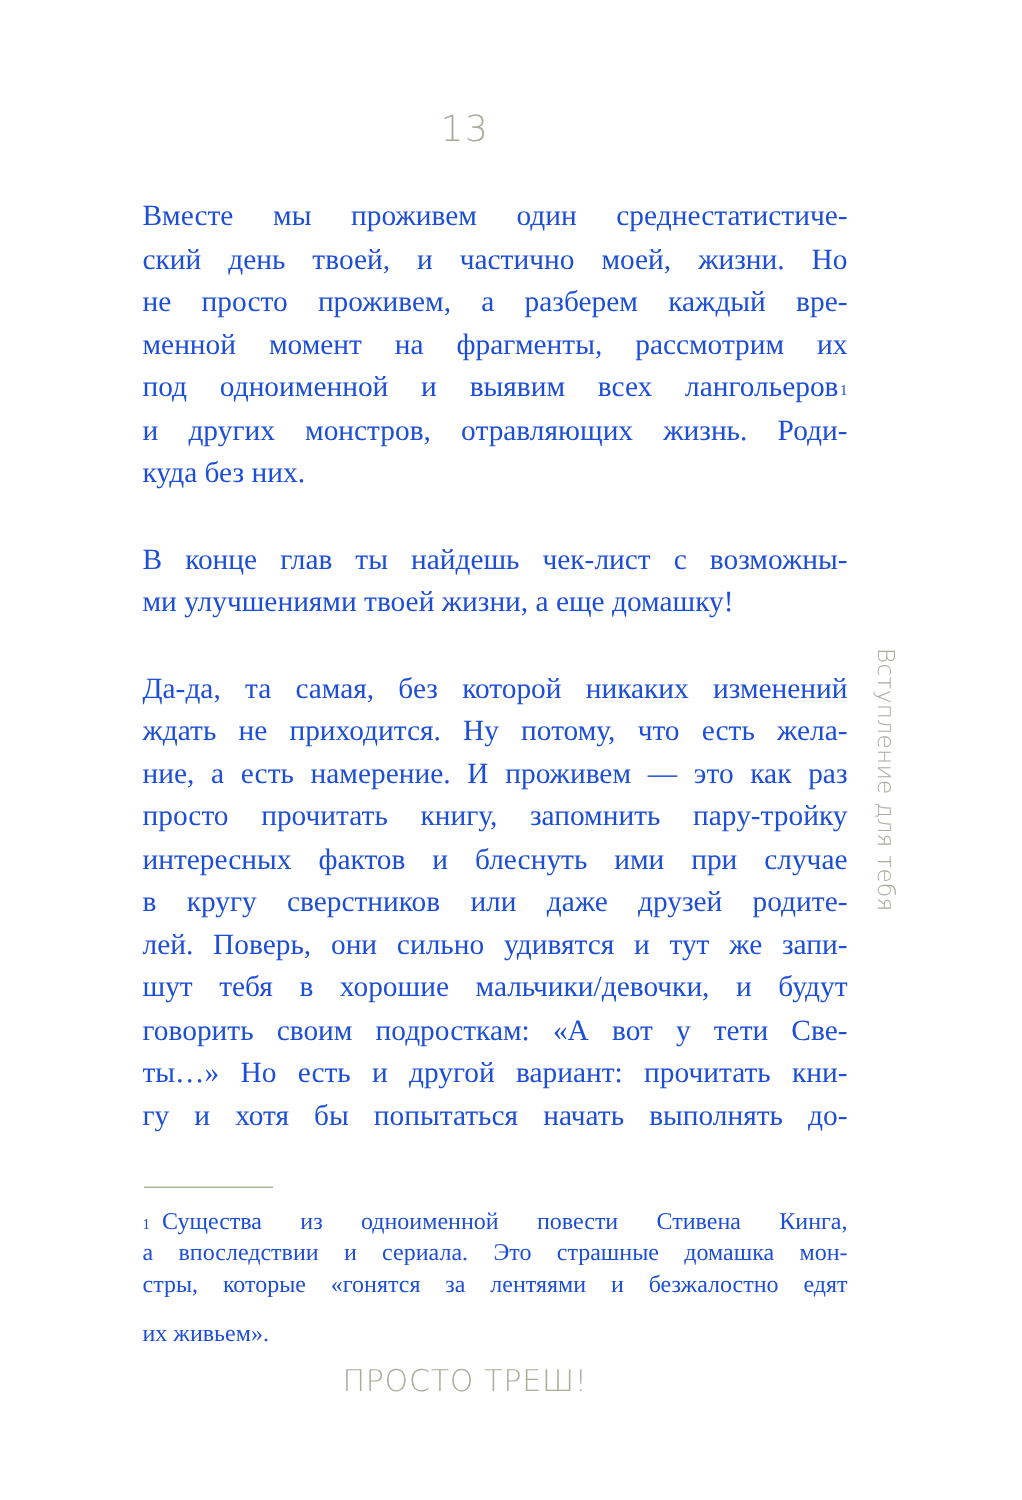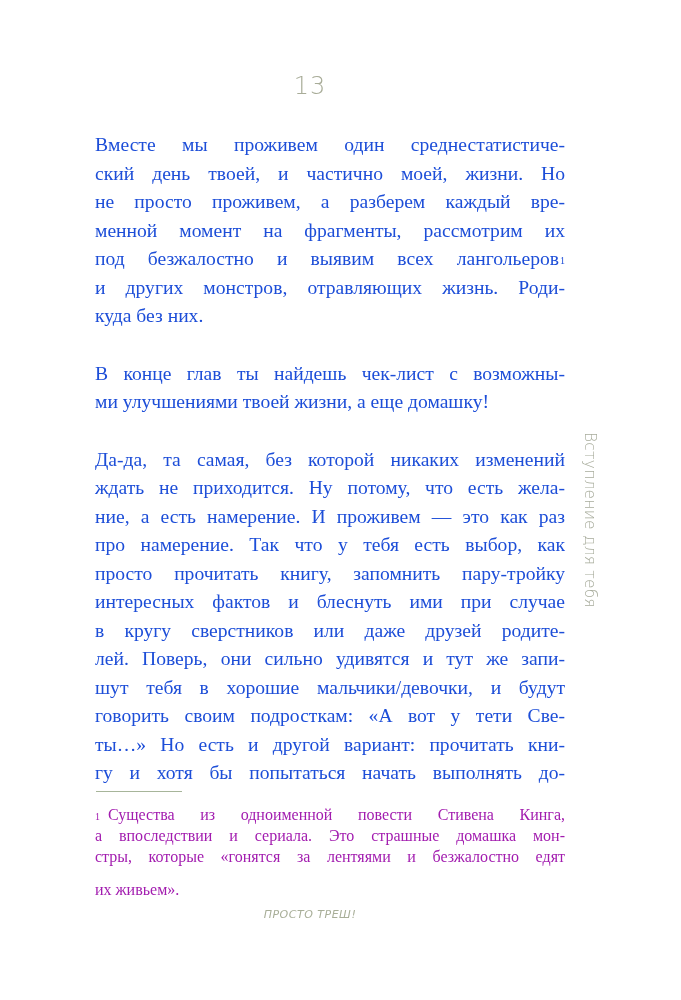--- a/index.html
+++ b/index.html
@@ -63,21 +63,21 @@
       top: 791px;
       width: 86px;
       height: 0;
       border-top: 1.5px solid #a7b59a;
     }
     .footnote {
       position: absolute;
       left: 95px;
       width: 470px;
       top: 804px;
-      color: #a21caf;
+      color: #1d4ed8;
       font-size: 16px;
       line-height: 21px;
     }
     .footnote .line {
       display: block;
       white-space: nowrap;
       text-align: justify;
       text-align-last: justify;
       height: 21px;
     }
@@ -93,24 +93,23 @@
       margin-right: 8px;
     }
     .running-footer {
       position: absolute;
       top: 908px;
       left: 0;
       width: 620px;
       text-align: center;
       font-family: "DejaVu Sans", "Liberation Sans", sans-serif;
       font-weight: 200;
-      font-size: 11px;
+      font-size: 20px;
       letter-spacing: 0.5px;
       color: #a8ae98;
-      font-style: italic;
     }
     .side-title {
       position: absolute;
       left: 581px;
       top: 432px;
       writing-mode: vertical-rl;
       font-family: "DejaVu Sans", "Liberation Sans", sans-serif;
       font-weight: 200;
       font-size: 15.5px;
       color: #a8ac9c;
@@ -122,35 +121,34 @@
 <body>
 
 <div class="page-number">13</div>
 
 <div class="body-text">
   <div class="paragraph">
     <span class="line">Вместе мы проживем один среднестатистиче-</span>
     <span class="line">ский день твоей, и частично моей, жизни. Но</span>
     <span class="line">не просто проживем, а разберем каждый вре-</span>
     <span class="line">менной момент на фрагменты, рассмотрим их</span>
-    <span class="line"><span>под безжалостно и выявим всех лангольеров</span><sup class="fn">1</sup></span>
+    <span class="line"><span>под одноименной и выявим всех лангольеров</span><sup class="fn">1</sup></span>
     <span class="line">и других монстров, отравляющих жизнь. Роди-</span>
     <span class="line last">куда без них.</span>
   </div>
 
   <div class="paragraph">
     <span class="line">В конце глав ты найдешь чек-лист с возможны-</span>
     <span class="line last">ми улучшениями твоей жизни, а еще домашку!</span>
   </div>
 
   <div class="paragraph">
     <span class="line">Да-да, та самая, без которой никаких изменений</span>
     <span class="line">ждать не приходится. Ну потому, что есть жела-</span>
     <span class="line">ние, а есть намерение. И проживем — это как раз</span>
-    <span class="line">про намерение. Так что у тебя есть выбор, как</span>
     <span class="line">просто прочитать книгу, запомнить пару-тройку</span>
     <span class="line">интересных фактов и блеснуть ими при случае</span>
     <span class="line">в кругу сверстников или даже друзей родите-</span>
     <span class="line">лей. Поверь, они сильно удивятся и тут же запи-</span>
     <span class="line">шут тебя в хорошие мальчики/девочки, и будут</span>
     <span class="line">говорить своим подросткам: «А вот у тети Све-</span>
     <span class="line">ты…» Но есть и другой вариант: прочитать кни-</span>
     <span class="line">гу и хотя бы попытаться начать выполнять до-</span>
   </div>
 </div>

